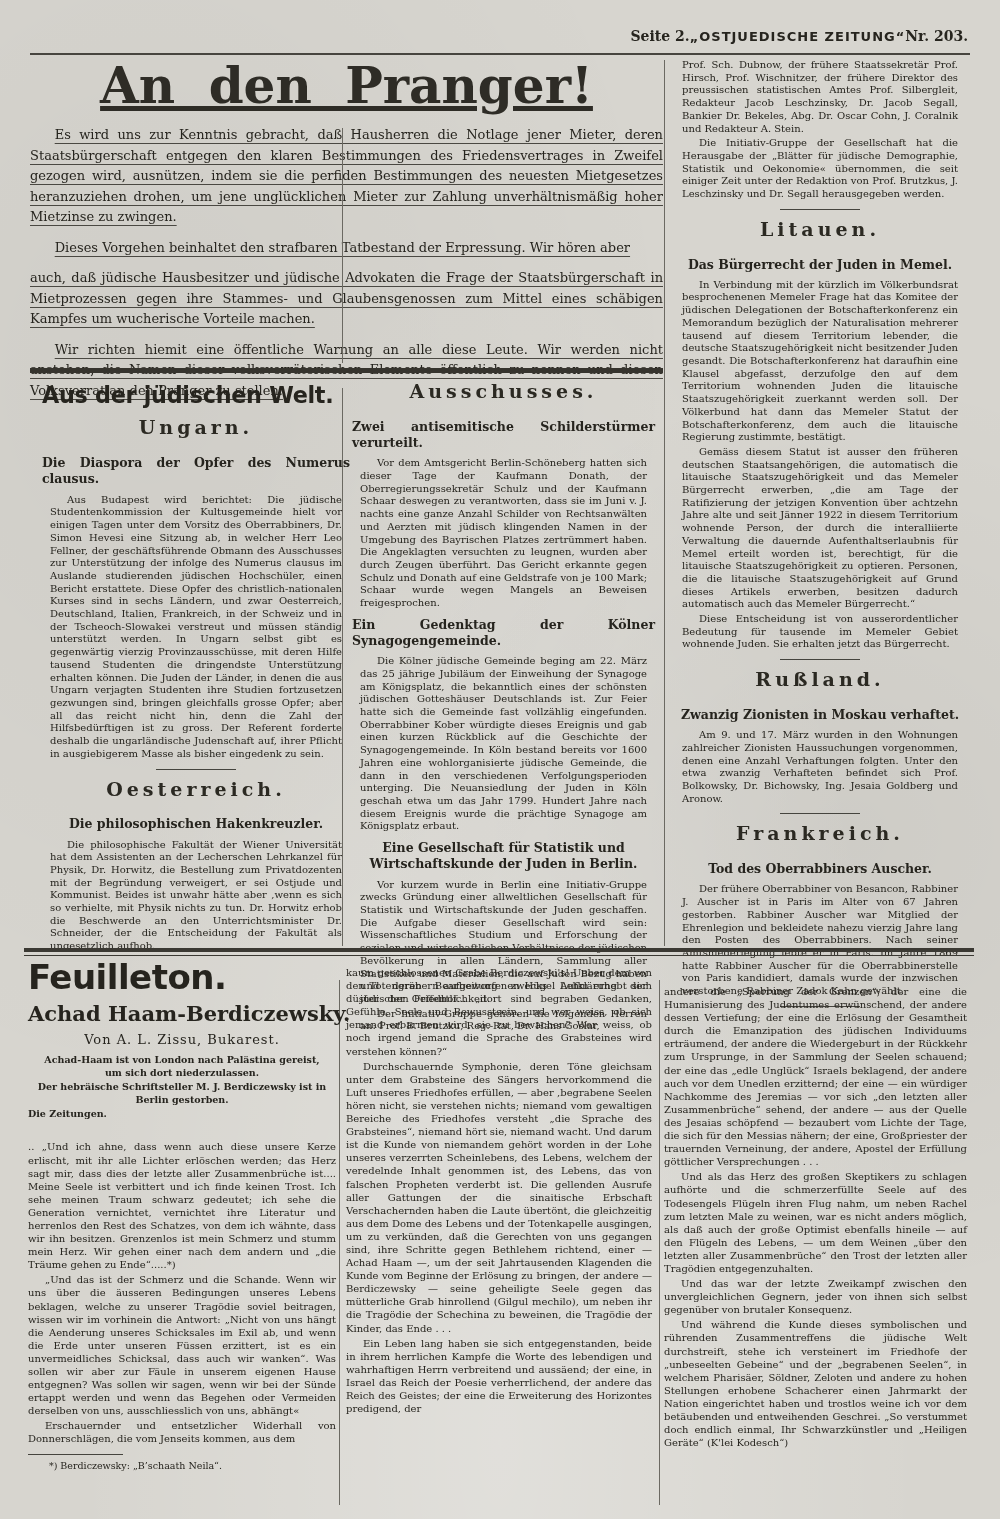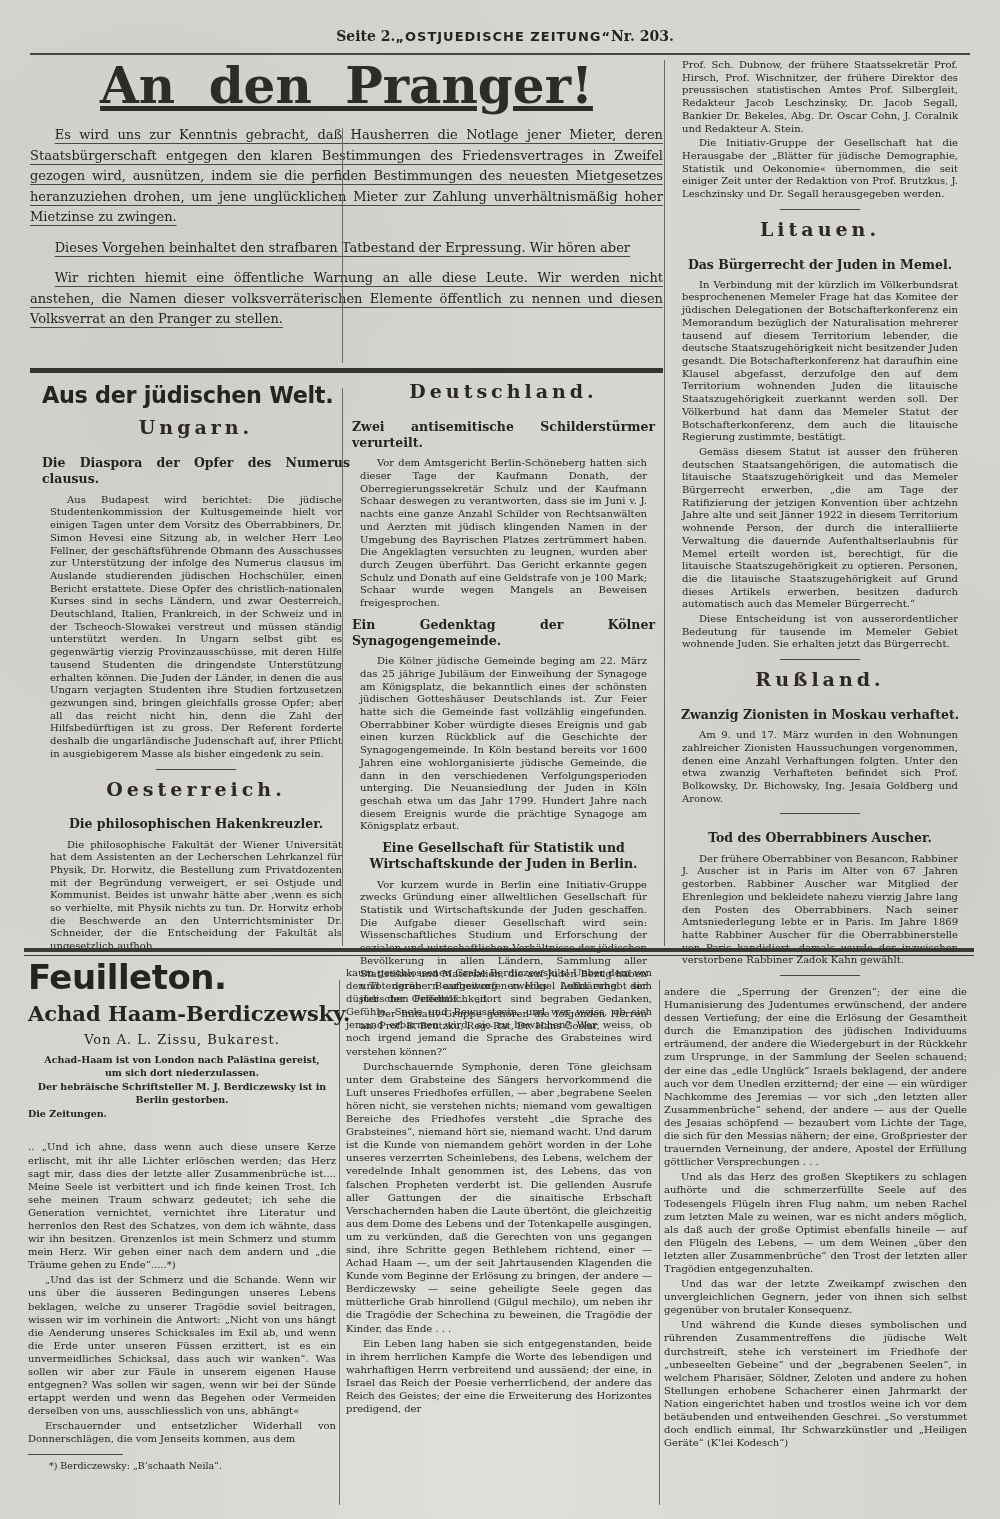--- a/index.html
+++ b/index.html
@@ -11,21 +11,21 @@
     background:
       radial-gradient(ellipse at 15% 25%, rgba(0,0,0,0.035), transparent 45%),
       radial-gradient(ellipse at 85% 55%, rgba(0,0,0,0.045), transparent 40%),
       radial-gradient(ellipse at 50% 95%, rgba(255,255,255,0.25), transparent 60%),
       #d7d5cf;
     color:#26241e;
     font-family:"DejaVu Serif", serif;
     overflow:hidden;
   }
   
-  .hdr{position:absolute;top:28px;left:42px;right:32px;display:flex;justify-content:center;align-items:baseline;}
+  .hdr{position:absolute;top:28px;left:42px;right:32px;display:flex;justify-content:flex-end;align-items:baseline;}
   .hdr .pg, .hdr .nr{font:700 14px "DejaVu Serif", serif;}
   .hdr .mast{font:700 13px "DejaVu Sans", sans-serif;letter-spacing:1px;}
   .hdr-rule{position:absolute;top:53px;left:30px;width:940px;height:2px;background:#47453f;}
   
   .vrule{position:absolute;width:1px;background:#6b6962;}
   .divider{width:80px;height:1px;background:#45443e;margin:8px auto 7px;}
   .thickbar{position:absolute;left:30px;top:368px;width:633px;height:5px;background:#36342e;}
   .dblrule{position:absolute;top:948px;left:24px;width:950px;height:3px;border-top:4px solid #3b3933;border-bottom:1px solid #3b3933;}
   
   .pranger{position:absolute;left:30px;top:58px;width:633px;}
@@ -76,20 +76,21 @@
   <div class="hdr-rule"></div>
 
   <div class="pranger">
     <h1>An den Pranger!</h1>
     <div class="pranger-cols">
       <div class="col">
         <p class="indent">Es wird uns zur Kenntnis gebracht, daß Hausherren die Notlage jener Mieter, deren Staatsbürgerschaft entgegen den klaren Bestimmungen des Friedensvertrages in Zweifel gezogen wird, ausnützen, indem sie die perfiden Bestimmungen des neuesten Mietgesetzes heranzuziehen drohen, um jene unglücklichen Mieter zur Zahlung unverhältnismäßig hoher Mietzinse zu zwingen.</p>
         <p class="indent">Dieses Vorgehen beinhaltet den strafbaren Tatbestand der Erpressung.  Wir hören aber</p>
       </div>
       <div class="col">
+        <p>auch, daß jüdische Hausbesitzer und jüdische Advokaten die Frage der Staatsbürgerschaft in Mietprozessen gegen ihre Stammes- und Glaubensgenossen zum Mittel eines schäbigen Kampfes um wucherische Vorteile machen.</p>
         <p class="indent">Wir richten hiemit eine öffentliche Warnung an alle diese Leute. Wir werden nicht anstehen, die Namen dieser volksverräterischen Elemente öffentlich zu nennen und diesen Volksverrat an den Pranger zu stellen.</p>
       </div>
     </div>
   </div>
 
   <div class="thickbar"></div>
 
   <div class="vrule" style="left:342px;top:128px;height:235px;"></div>
   <div class="vrule" style="left:342px;top:388px;height:558px;"></div>
   <div class="vrule" style="left:664px;top:60px;height:886px;"></div>
@@ -101,21 +102,21 @@
     <div class="section-head">Ungarn.</div>
     <div class="sub-head wide">Die Diaspora der Opfer des Numerus clausus.</div>
     <p class="body">Aus Budapest wird berichtet: Die jüdische Studentenkommission der Kultusgemeinde hielt vor einigen Tagen unter dem Vorsitz des Oberrabbiners, Dr. Simon Hevesi eine Sitzung ab, in welcher Herr Leo Fellner, der geschäftsführende Obmann des Ausschusses zur Unterstützung der infolge des Numerus clausus im Auslande studierenden jüdischen Hochschüler, einen Bericht erstattete. Diese Opfer des christlich-nationalen Kurses sind in sechs Ländern, und zwar Oesterreich, Deutschland, Italien, Frankreich, in der Schweiz und in der Tscheoch-Slowakei verstreut und müssen ständig unterstützt werden. In Ungarn selbst gibt es gegenwärtig vierzig Provinzausschüsse, mit deren Hilfe tausend Studenten die dringendste Unterstützung erhalten können. Die Juden der Länder, in denen die aus Ungarn verjagten Studenten ihre Studien fortzusetzen gezwungen sind, bringen gleichfalls grosse Opfer; aber all das reicht nicht hin, denn die Zahl der Hilfsbedürftigen ist zu gross. Der Referent forderte deshalb die ungarländische Judenschaft auf, ihrer Pflicht in ausgiebigerem Masse als bisher eingedenk zu sein.</p>
     <div class="divider"></div>
     <div class="section-head">Oesterreich.</div>
     <div class="sub-head">Die philosophischen Hakenkreuzler.</div>
     <p class="body">Die philosophische Fakultät der Wiener Universität hat dem Assistenten an der Lecherschen Lehrkanzel für Physik, Dr. Horwitz, die Bestellung zum Privatdozenten mit der Begründung verweigert, er sei Ostjude und Kommunist. Beides ist unwahr hätte aber ,wenn es sich so verhielte, mit Physik nichts zu tun. Dr. Horwitz erhob die Beschwerde an den Unterrichtsminister Dr. Schneider, der die Entscheidung der Fakultät als ungesetzlich aufhob.</p>
   </div>
 
   <div class="colblock mid-col">
-    <div class="section-head" style="margin-top:0;">Deutschland.</div>
+    <div class="section-head" style="margin-top:0;">Ausschusses.</div>
     <div class="sub-head wide">Zwei antisemitische Schilderstürmer verurteilt.</div>
     <p class="body">Vor dem Amtsgericht Berlin-Schöneberg hatten sich dieser Tage der Kaufmann Donath, der Oberregierungssekretär Schulz und der Kaufmann Schaar deswegen zu verantworten, dass sie im Juni v. J. nachts eine ganze Anzahl Schilder von Rechtsanwälten und Aerzten mit jüdisch klingenden Namen in der Umgebung des Bayrischen Platzes zertrümmert haben. Die Angeklagten versuchten zu leugnen, wurden aber durch Zeugen überführt. Das Gericht erkannte gegen Schulz und Donath auf eine Geldstrafe von je 100 Mark; Schaar wurde wegen Mangels an Beweisen freigesprochen.</p>
     <div class="sub-head wide" style="margin-top:7px;">Ein Gedenktag der Kölner Synagogengemeinde.</div>
     <p class="body">Die Kölner jüdische Gemeinde beging am 22. März das 25 jährige Jubiläum der Einweihung der Synagoge am Königsplatz, die bekanntlich eines der schönsten jüdischen Gotteshäuser Deutschlands ist. Zur Feier hatte sich die Gemeinde fast vollzählig eingefunden. Oberrabbiner Kober würdigte dieses Ereignis und gab einen kurzen Rückblick auf die Geschichte der Synagogengemeinde. In Köln bestand bereits vor 1600 Jahren eine wohlorganisierte jüdische Gemeinde, die dann in den verschiedenen Verfolgungsperioden unterging. Die Neuansiedlung der Juden in Köln geschah etwa um das Jahr 1799. Hundert Jahre nach diesem Ereignis wurde die prächtige Synagoge am Königsplatz erbaut.</p>
     <div class="sub-head" style="margin-top:7px;">Eine Gesellschaft für Statistik und Wirtschaftskunde der Juden in Berlin.</div>
     <p class="body">Vor kurzem wurde in Berlin eine Initiativ-Gruppe zwecks Gründung einer allweltlichen Gesellschaft für Statistik und Wirtschaftskunde der Juden geschaffen. Die Aufgabe dieser Gesellschaft wird sein: Wissenschaftliches Studium und Erforschung der sozialen und wirtschaftlichen Verhältnisse der jüdischen Bevölkerung in allen Ländern, Sammlung aller Statistiken und Materialien, die auf Juden Bezug haben und deren Bearbeitung zwecks Aufklärung der jüdischen Oeffentlichkeit.</p>
     <p class="body">Der Initiativ-Gruppe gehören die folgenden Herren an: Prof. B. Brutzku, Reg.-Rat, Dr. Hans Goslar,</p>
   </div>
 
   <div class="colblock right-col">
@@ -125,20 +126,21 @@
     <div class="section-head">Litauen.</div>
     <div class="sub-head">Das Bürgerrecht der Juden in Memel.</div>
     <p class="body">In Verbindung mit der kürzlich im Völkerbundsrat besprochenenen Memeler Frage hat das Komitee der jüdischen Delegationen der Botschafterkonferenz ein Memorandum bezüglich der Naturalisation mehrerer tausend auf diesem Territorium lebender, die deutsche Staatszugehörigkeit nicht besitzender Juden gesandt. Die Botschafterkonferenz hat daraufhin eine Klausel abgefasst, derzufolge den auf dem Territorium wohnenden Juden die litauische Staatszugehörigkeit zuerkannt werden soll. Der Völkerbund hat dann das Memeler Statut der Botschafterkonferenz, dem auch die litauische Regierung zustimmte, bestätigt.</p>
     <p class="body">Gemäss diesem Statut ist ausser den früheren deutschen Staatsangehörigen, die automatisch die litauische Staatszugehörigkeit und das Memeler Bürgerrecht erwerben, „die am Tage der Ratifizierung der jetzigen Konvention über achtzehn Jahre alte und seit Jänner 1922 in diesem Territorium wohnende Person, der durch die interalliierte Verwaltung die dauernde Aufenthaltserlaubnis für Memel erteilt worden ist, berechtigt, für die litauische Staatszugehörigkeit zu optieren. Personen, die die litauische Staatszugehörigkeit auf Grund dieses Artikels erwerben, besitzen dadurch automatisch auch das Memeler Bürgerrecht.“</p>
     <p class="body">Diese Entscheidung ist von ausserordentlicher Bedeutung für tausende im Memeler Gebiet wohnende Juden. Sie erhalten jetzt das Bürgerrecht.</p>
     <div class="divider"></div>
     <div class="section-head">Rußland.</div>
     <div class="sub-head">Zwanzig Zionisten in Moskau verhaftet.</div>
     <p class="body">Am 9. und 17. März wurden in den Wohnungen zahlreicher Zionisten Haussuchungen vorgenommen, denen eine Anzahl Verhaftungen folgten. Unter den etwa zwanzig Verhafteten befindet sich Prof. Bolkowsky, Dr. Bichowsky, Ing. Jesaia Goldberg und Aronow.</p>
     <div class="divider"></div>
+    <div class="section-head">Frankreich.</div>
     <div class="sub-head">Tod des Oberrabbiners Auscher.</div>
     <p class="body">Der frühere Oberrabbiner von Besancon, Rabbiner J. Auscher ist in Paris im Alter von 67 Jahren gestorben. Rabbiner Auscher war Mitglied der Ehrenlegion und bekleidete nahezu vierzig Jahre lang den Posten des Oberrabbiners. Nach seiner Amtsniederlegung lebte er in Paris. Im Jahre 1869 hatte Rabbiner Auscher für die Oberrabbinerstelle von Paris kandidiert, damals wurde der inzwischen verstorbene Rabbiner Zadok Kahn gewählt.</p>
     <div class="divider"></div>
   </div>
 
   <div class="dblrule"></div>
 
   <div class="feu-col feu1">
     <div class="feu-head">Feuilleton.</div>
     <div class="feu-title">Achad Haam-Berdiczewsky.</div>

